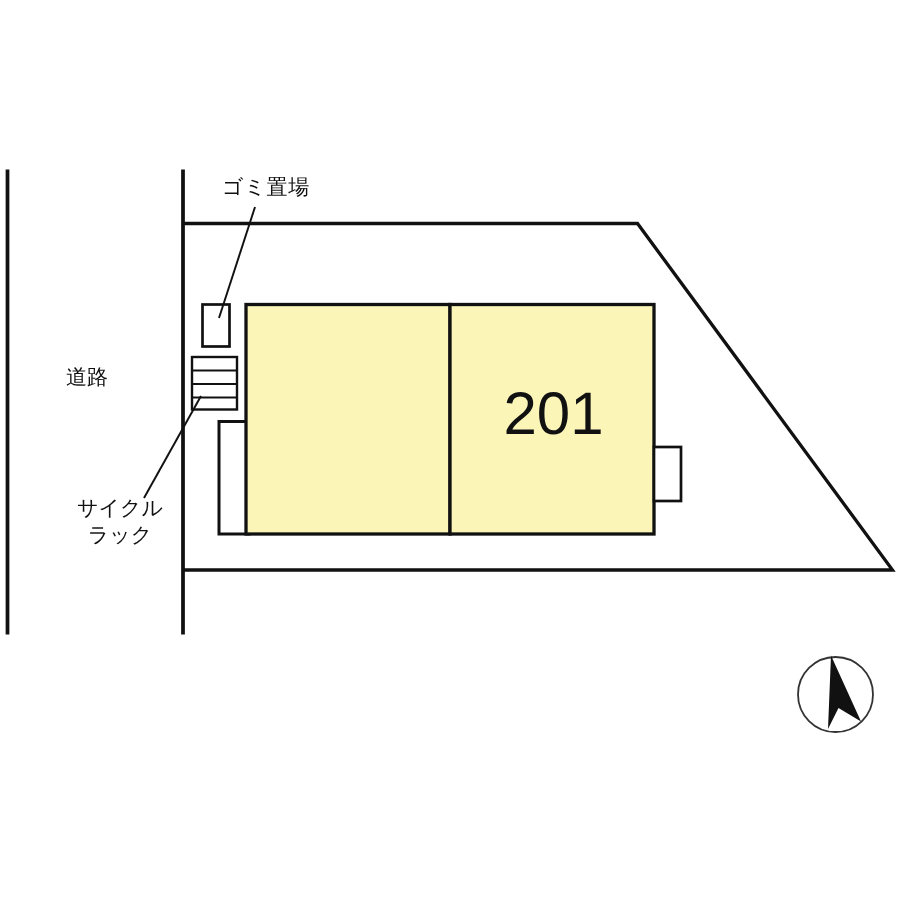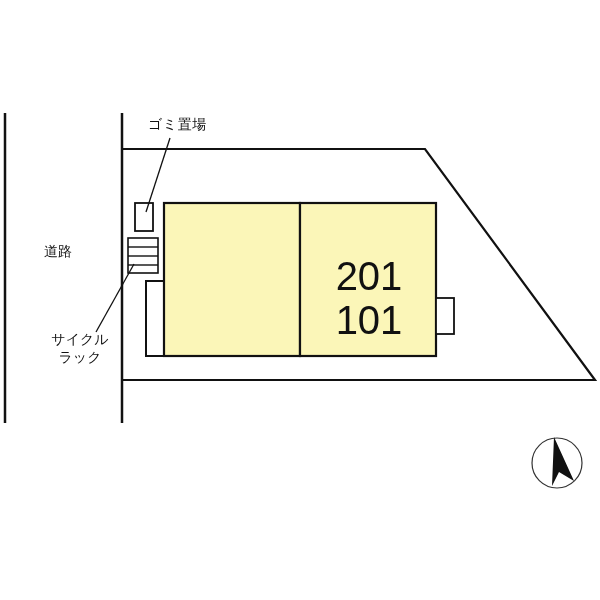--- a/index.html
+++ b/index.html
@@ -53,14 +53,13 @@
 <div class="lbl trash-label">ゴミ置場</div>
 <div class="lbl bike-label">
   <div>サイクル</div>
   <div>ラック</div>
 </div>
 
 <div class="unit unit-left">
 </div>
 <div class="unit unit-right">
   <div>201</div>
-  <div>101</div>
 </div>
 
 </body></html>

